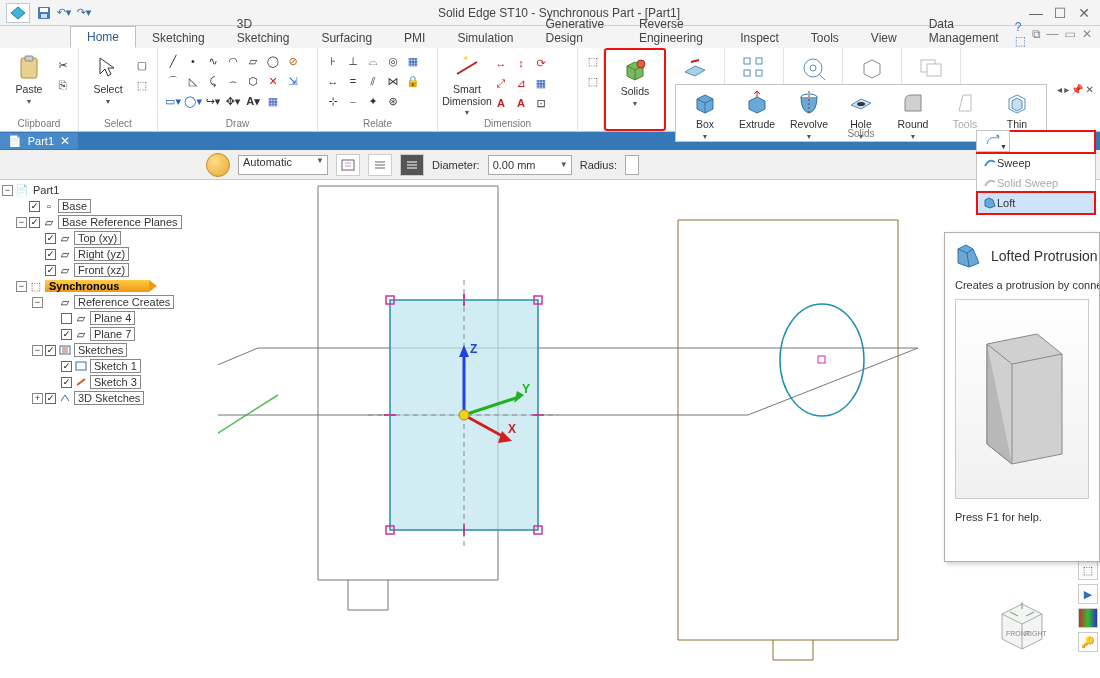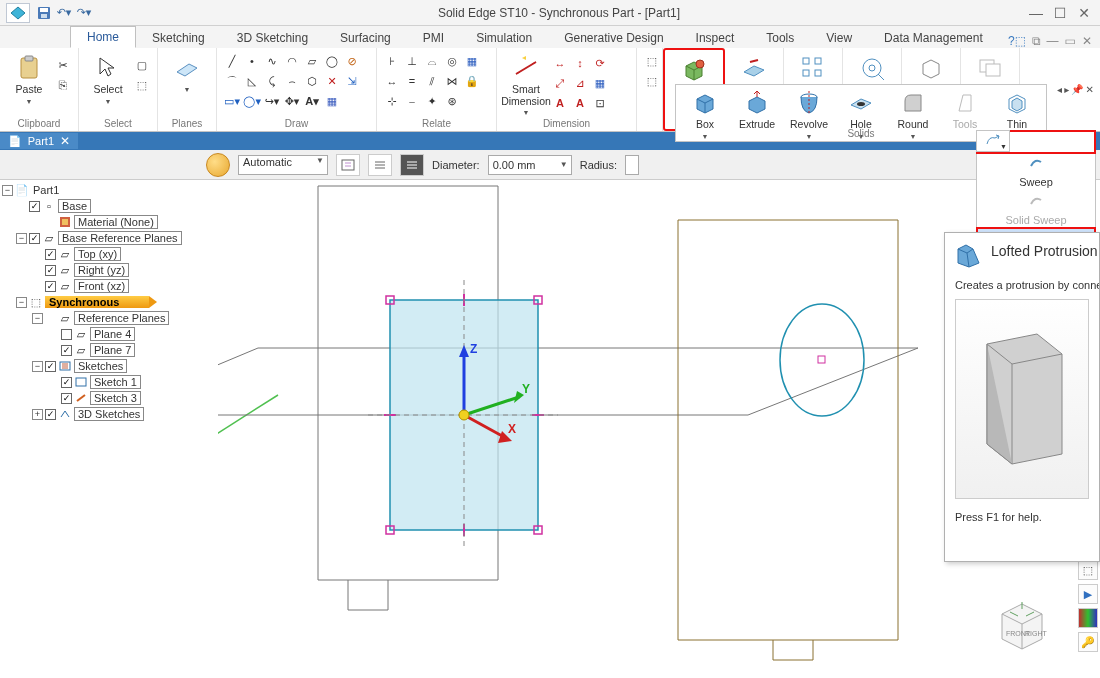--- a/index.html
+++ b/index.html
@@ -35,33 +35,33 @@
     .row-stack { display: flex; gap: 2px; }
 
     .hl-red { border: 2px solid #e11; border-radius: 3px; }
 
     
     .solids-panel { position: absolute; top: 84px; left: 675px; height: 58px; background: #fff; border: 1px solid #c4c4c4; display: flex; z-index: 5; padding: 2px 8px; gap: 10px; align-items: flex-start; }
     .solids-panel .big-btn { width: 42px; }
     .solids-group-lbl { position:absolute; bottom:2px; left:50%; transform:translateX(-50%); font-size:10px; color:#777; }
 
     .flyout { position: absolute; top: 130px; left: 976px; width: 120px; background: #fff; border: 1px solid #c4c4c4; z-index: 6; font-size: 11px; }
-    .flyout-item { display: flex; align-items: center; gap: 6px; padding: 3px 6px; cursor: pointer; flex-direction: column; }
+    .flyout-item { display: flex; align-items: center; padding: 3px 6px; cursor: pointer; }
     .flyout-item .flic { width: 14px; height: 14px; display:inline-flex; align-items:center; justify-content:center;}
     .flyout-item.dis { color: #aaa; }
     .flyout-item.sel { background: #cfe3fb; border:1px solid #7aa8dc; margin:-1px; }
 
     .hl-red-flyout { outline: 2px solid #e11; outline-offset: -1px; }
     .flyout-spin { position:absolute; top:-1px; left:-1px; width:34px; height:22px; border:1px solid #c4c4c4; background:#fff; display:flex; align-items:center; justify-content:center; }
 
     .arrows-strip { position:absolute; top:84px; right:2px; height:16px; display:flex; gap:2px; font-size:10px; color:#555; z-index:4; background:#fff; padding:0 4px; }
 
     
     .tooltip-card { position: absolute; top: 232px; left: 944px; width: 156px; height: 330px; background: #fff; border: 1px solid #b0b0b0; box-shadow: 2px 2px 5px rgba(0,0,0,.2); z-index: 7; padding: 10px 10px; overflow:hidden; }
-    .tooltip-title { display:flex; gap:8px; margin-bottom:10px; }
+    .tooltip-title { display:flex; align-items:center; gap:8px; margin-bottom:10px; }
     .tooltip-title .ticn { width:28px; height:26px; }
     .tooltip-title-text { font-size: 14px; color: #333; font-weight: 400; white-space:nowrap; }
     .tooltip-desc { font-size: 11px; margin-bottom: 8px; white-space:nowrap; }
     .tooltip-preview { width: 134px; height: 200px; border: 1px solid #ccc; background: linear-gradient(#fff,#f0f0f0); display:flex; align-items:center; justify-content:center; margin-bottom:12px; }
     .tooltip-help { font-size: 11px; }
 
     
     .doc-tabbar { height: 18px; background: #3677b7; display: flex; align-items: center; }
     .doc-tab { background: #4a8ac7; color: #fff; padding: 1px 8px; font-size: 11px; display: flex; align-items: center; gap: 6px; height: 16px; }
     .doc-tab .close { font-size: 12px; cursor:pointer; }
@@ -135,20 +135,21 @@
 </div>
 
 <div class="ribbon-tabs">
   <div class="ribbon-tab active">Home</div>
   <div class="ribbon-tab">Sketching</div>
   <div class="ribbon-tab">3D Sketching</div>
   <div class="ribbon-tab">Surfacing</div>
   <div class="ribbon-tab">PMI</div>
   <div class="ribbon-tab">Simulation</div>
   <div class="ribbon-tab">Generative Design</div>
+  <div class="ribbon-tab">Reverse Engineering</div>
   <div class="ribbon-tab">Inspect</div>
   <div class="ribbon-tab">Tools</div>
   <div class="ribbon-tab">View</div>
   <div class="ribbon-tab">Data Management</div>
   <div class="ribbon-right">
     <span style="color:#3a7ac0">?⬚</span>
     <span>⧉</span>
     <span>—</span>
     <span>▭</span>
     <span>✕</span>
@@ -189,34 +190,20 @@
           <span class="dd">▼</span>
       </div>
       <div class="col-stack" style="padding-top:4px">
         <span class="small-btn">▢</span>
         <span class="small-btn">⬚</span>
       </div>
     </div>
     <div class="group-label">Select</div>
   </div>
 
-  <div class="group">
-    <div class="group-body">
-        <div class="big-btn">
-          <span class="ic">
-            <svg class="ic28" viewBox="0 0 28 28">
-              <path d="M4 18 L16 10 L24 14 L12 22 Z" fill="#cde6f8" stroke="#5a90c0"></path>
-            </svg>
-          </span>
-          <span class="lbl"> </span>
-          <span class="dd">▼</span>
-        </div>
-      </div>
-    <div class="group-label">Planes</div>
-  </div>
 
   <div class="group" style="width:160px">
     <div class="group-body">
       <div class="col-stack">
         <div class="row-stack">
           <span class="small-btn">╱</span>
           <span class="small-btn">•</span>
           <span class="small-btn">∿</span>
           <span class="small-btn">◠</span>
           <span class="small-btn">▱</span>
@@ -603,31 +590,20 @@
         <span class="exp">−</span>
         <span class="icn">📄</span>
         <span class="txt">Part1</span>
       </div>
     <div class="tree-row indent-1 boxed">
         <span style="width:11px"></span>
         <span class="chk">✓</span>
         <span class="icn">▫</span>
         <span class="txt">Base</span>
       </div>
-    <div class="tree-row indent-2 boxed">
-        <span style="width:11px"></span>
-        <span style="width:11px"></span>
-        <span class="icn">
-          <svg width="12" height="12" viewBox="0 0 12 12">
-            <rect x="1" y="1" width="10" height="10" fill="#d06040"></rect>
-            <rect x="3" y="3" width="6" height="6" fill="#f0c060"></rect>
-          </svg>
-        </span>
-        <span class="txt">Material (None)</span>
-      </div>
     <div class="tree-row indent-1 boxed">
         <span class="exp">−</span>
         <span class="chk">✓</span>
         <span class="icn">▱</span>
         <span class="txt">Base Reference Planes</span>
       </div>
     <div class="tree-row indent-2 boxed">
         <span style="width:11px"></span>
         <span class="chk">✓</span>
         <span class="icn">▱</span>
@@ -648,21 +624,21 @@
     <div class="tree-row indent-1 sync">
         <span class="exp">−</span>
         <span class="icn">⬚</span>
         <span class="txt">Synchronous</span>
         <span class="sync-arrow"></span>
       </div>
     <div class="tree-row indent-2 boxed">
         <span class="exp">−</span>
         <span style="width:11px"></span>
         <span class="icn">▱</span>
-        <span class="txt">Reference Planes</span>
+        <span class="txt">Reference Creates</span>
       </div>
     <div class="tree-row indent-3 boxed">
         <span style="width:11px"></span>
         <span class="chk"> </span>
         <span class="icn">▱</span>
         <span class="txt">Plane 4</span>
       </div>
     <div class="tree-row indent-3 boxed">
         <span style="width:11px"></span>
         <span class="chk">✓</span>

